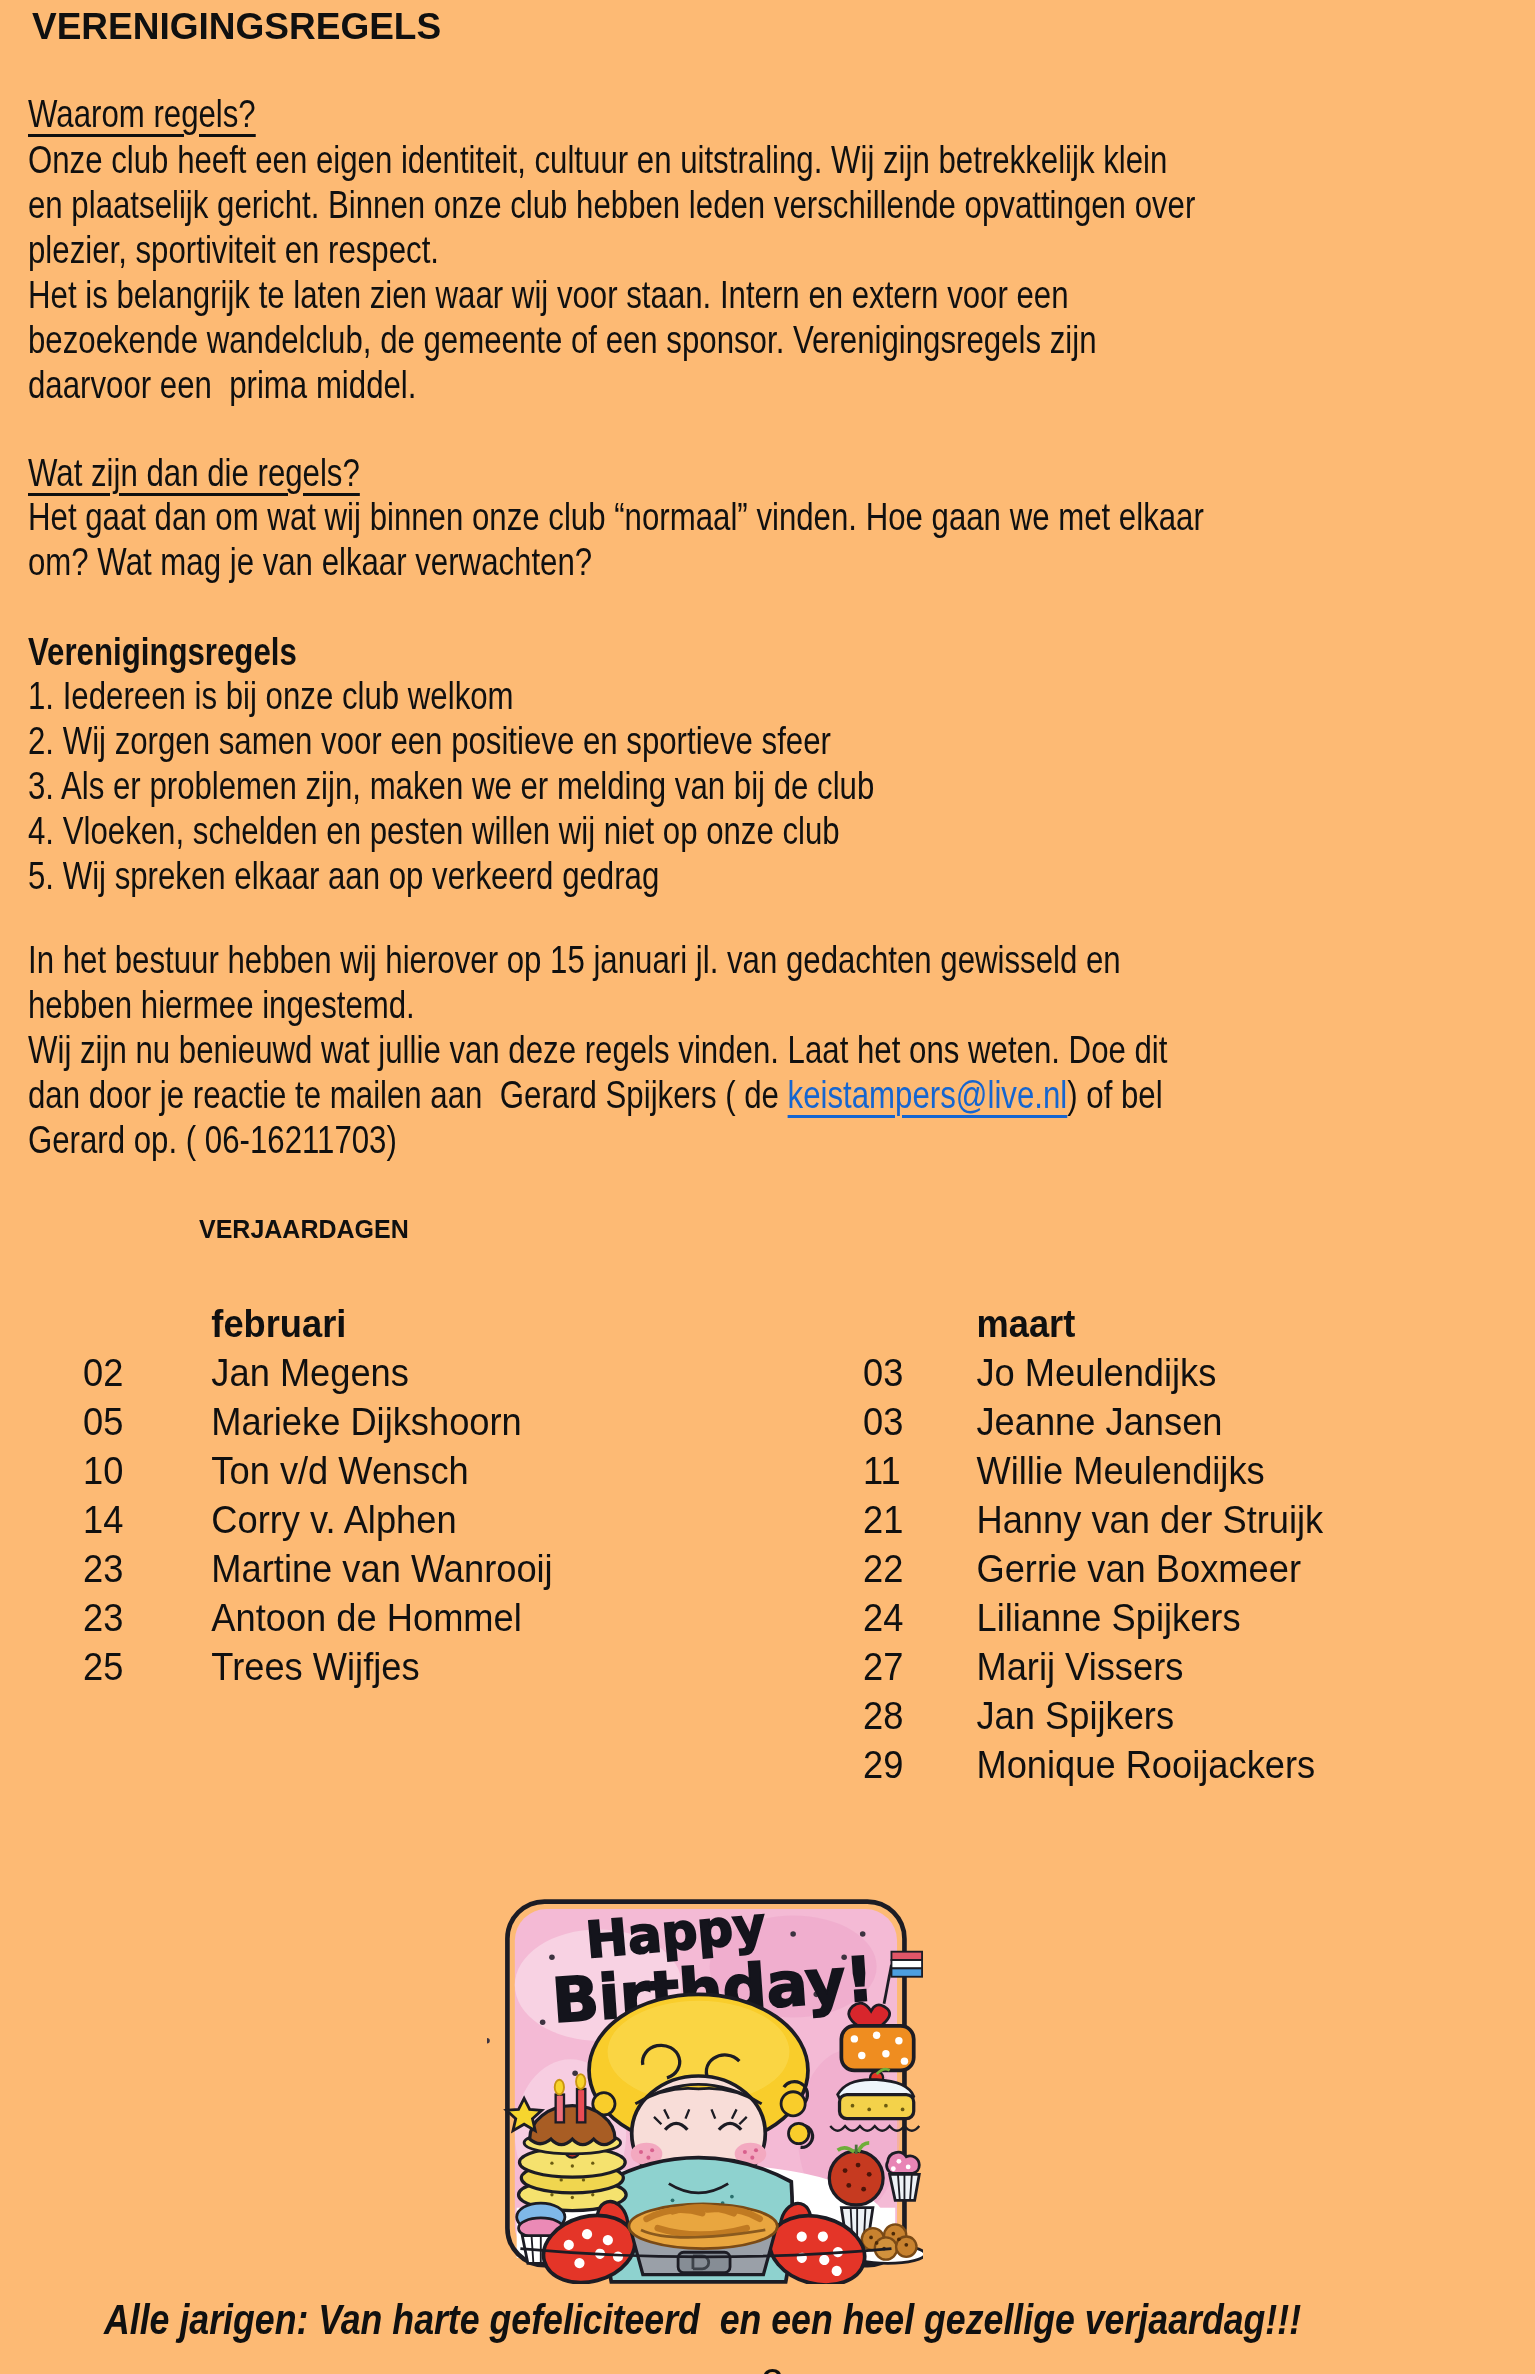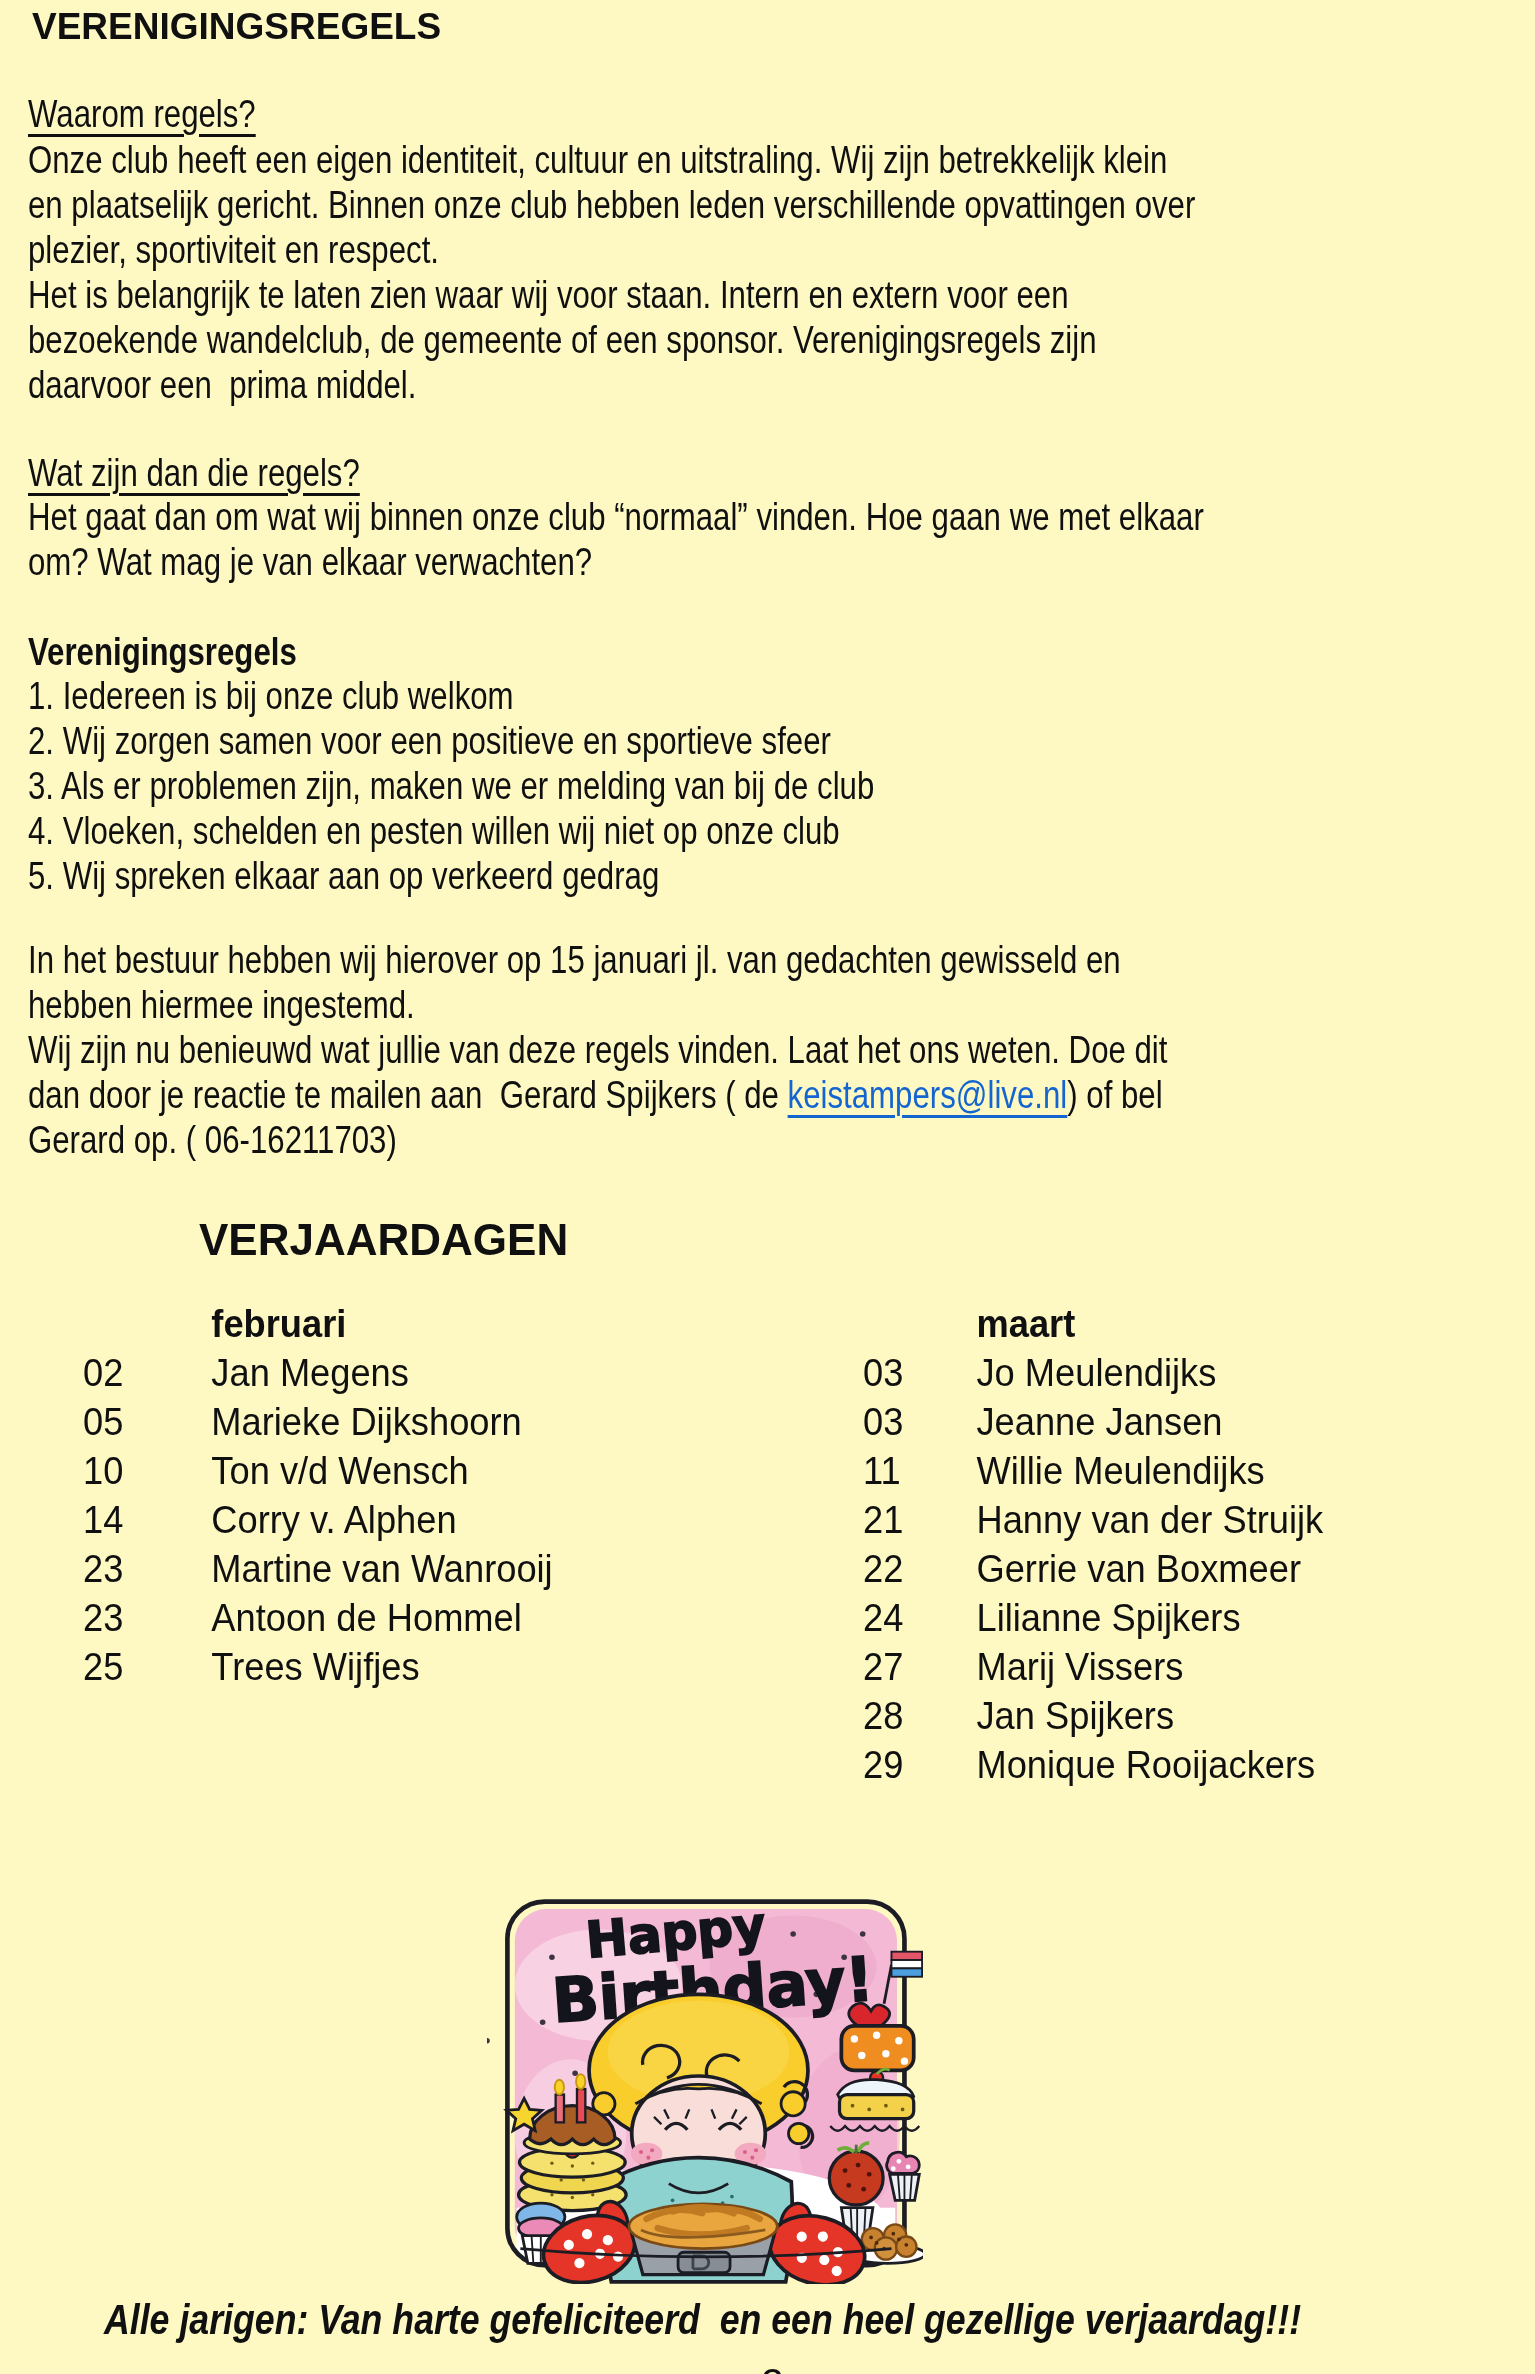--- a/index.html
+++ b/index.html
@@ -1,20 +1,20 @@
 <!DOCTYPE html>
 <html style="font-size:15px"><head>
 <meta charset="utf-8">
 <style>
   html,body{margin:0;padding:0;background:#ffffff;}
   .page{
     position:relative;
     width:1535px;
     height:2375px;
-    background:#fef9c3;
+    background:#fdba74;
     overflow:hidden;
     font-family:"Liberation Sans", sans-serif;
     color:#101010;
   }
   .abs{position:absolute;}
   
   .narrow80{transform:scaleX(0.80);transform-origin:0 0;}
   .narrow85{transform:scaleX(0.85);transform-origin:0 0;}
   .narrow93{transform:scaleX(0.93);transform-origin:0 0;}
   .body-text{font-size:39px;line-height:45px;}
@@ -28,21 +28,21 @@
   }
   .subhead{font-size:39px;line-height:45px;font-weight:bold;white-space:pre;}
   .list .line{line-height:45px;}
   .link{
     color:#1565d0;
     text-decoration:underline;
     text-decoration-thickness:2.8px;
     text-underline-offset:6.5px;
     cursor:pointer;
   }
-  .verj-title{font-size:44px;font-weight:bold;white-space:pre;}
+  .verj-title{font-size:25px;font-weight:bold;white-space:pre;}
   .month-block{font-size:39px;}
   .month-row{display:flex;height:49px;line-height:49px;}
   .month-row .date{white-space:pre;}
   .month-row .name{white-space:pre;}
   .feb .date{width:138px;}
   .mrt .date{width:122px;}
   .month-name{font-weight:bold;}
   .footer-line{
     font-size:42px;font-weight:bold;font-style:italic;white-space:pre;
   }

